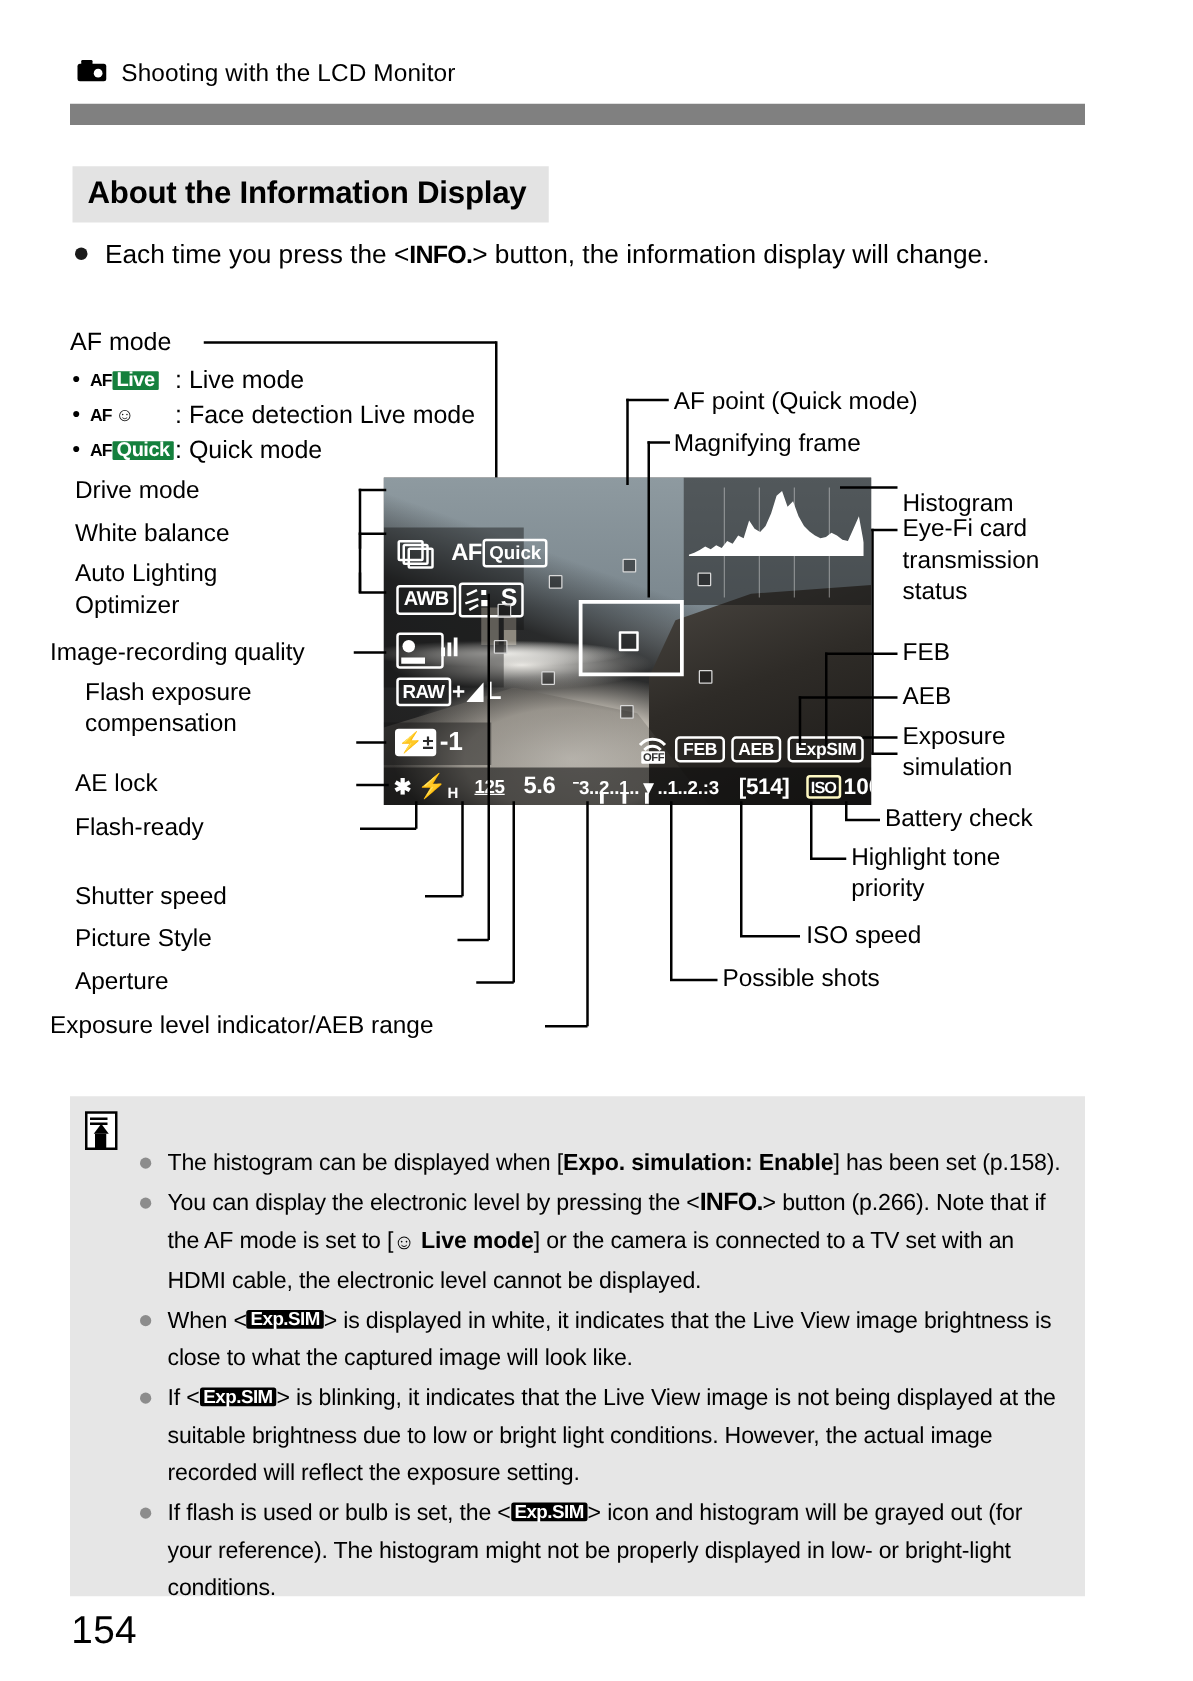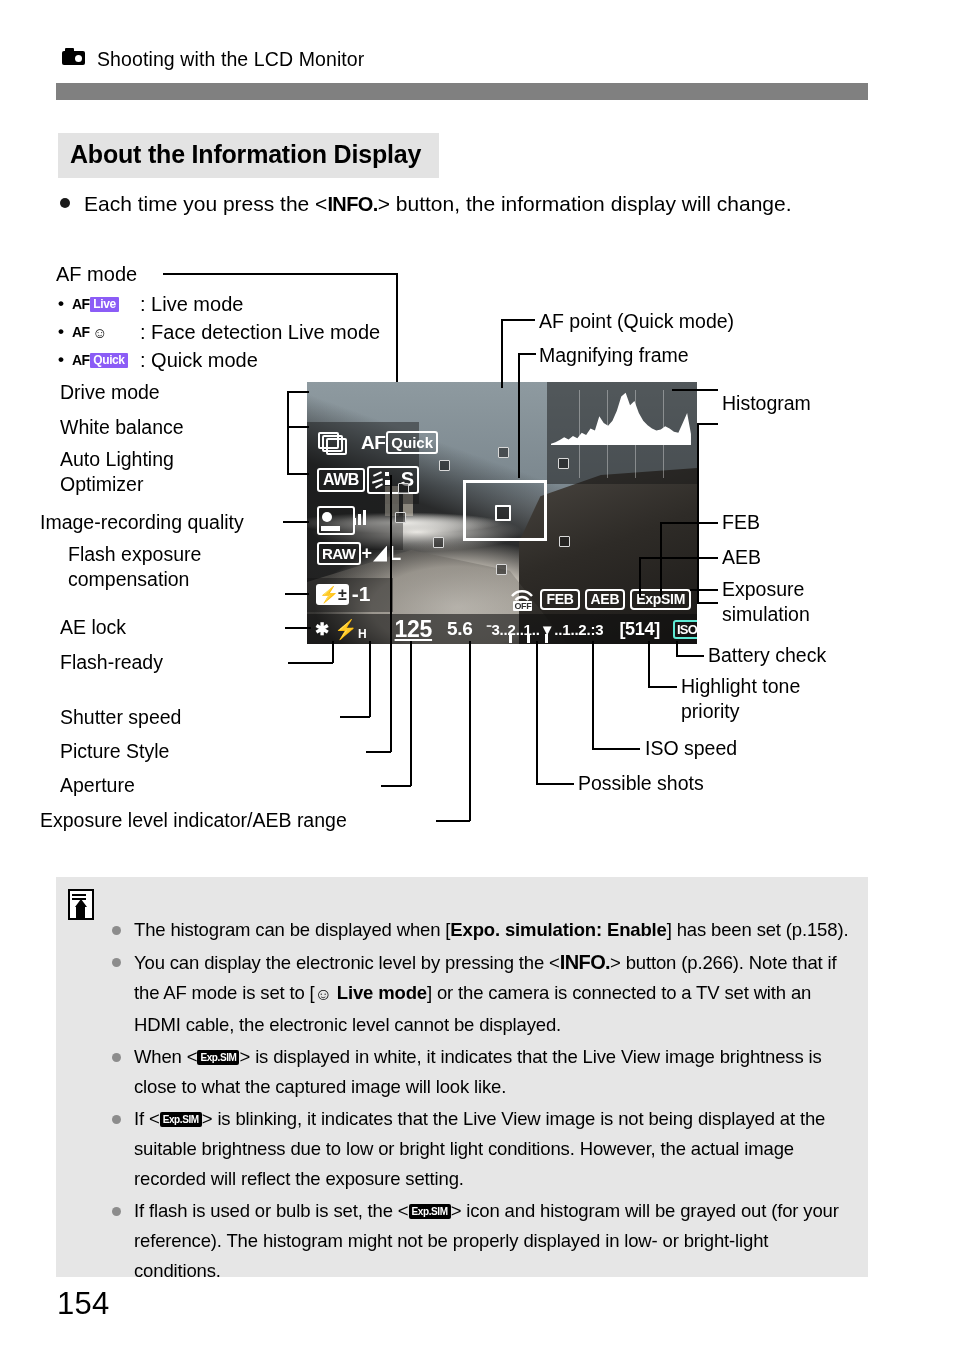--- a/index.html
+++ b/index.html
@@ -158,23 +158,23 @@
     align-items: center;
     font-family: "Liberation Sans", sans-serif;
   }
   .af-chip .af-pre {
     font-size: 14px;
     font-weight: bold;
     letter-spacing: -0.7px;
     margin-right: 1px;
   }
   .af-chip .af-badge {
-    background: #8b5cf6;
+    background: #15803d;
     color: #fff;
-    font-size: 12px;
+    font-size: 16px;
     font-weight: bold;
     padding: 1px 3px;
     letter-spacing: -0.4px;
     line-height: 13px;
     border-radius: 1px;
   }
   .af-chip .af-face {
     font-size: 15px;
     margin-left: 2px;
     line-height: 15px;
@@ -449,39 +449,39 @@
   #lcd .status {
     position: absolute;
     left: 0; bottom: 0;
     width: 390px; height: 30px;
     display: flex; align-items: center;
     color: #fff; font-weight: bold;
   }
   #lcd .status .ae { font-size: 17px; margin-left: 8px; }
   #lcd .status .flashrdy { font-size: 19px; margin-left: 5px; display:inline-flex; align-items:flex-end;}
   #lcd .status .flashrdy .h { font-size: 12px; margin-left:0px; }
-  #lcd .status .shutter { font-size: 23px; margin-left: 28px; letter-spacing:-0.3px;text-decoration:underline;}
+  #lcd .status .shutter { font-size: 15px; margin-left: 13px; letter-spacing:-0.3px;text-decoration:underline;}
   #lcd .status .aperture { font-size: 19px; margin-left: 15px; letter-spacing:-0.3px;}
   #lcd .status .expscale {
     position: relative;
     margin-left: 14px;
     font-size: 15px;
     letter-spacing: -0.2px;
   }
   #lcd .status .expscale .ticks {
     position: absolute; left: 22px; top: 15px;
     display: flex; gap: 15px;
   }
   #lcd .status .expscale .ticks i {
     width: 3px; height: 9px; background: #fff; display:block;
   }
   #lcd .status .shots { font-size: 18px; margin-left: 16px; letter-spacing:-0.3px;}
   #lcd .status .isoblk { font-size: 18px; margin-left: 13px; display:inline-flex; align-items:center;}
   #lcd .status .isoblk .isobox {
-    border: 2px solid #5eead4; border-radius: 3px;
+    border: 2px solid #fef9c3; border-radius: 3px;
     font-size: 13px; padding: 0px 2px; margin-right: 2px;
     letter-spacing: -0.7px; line-height: 15px;
   }
 
   
   #note-box {
     position: absolute;
     left: 56px;
     top: 877px;
     width: 812px;
@@ -534,21 +534,21 @@
   #note-list .note-item .txt {
     font-size: 18.5px;
     line-height: 30px;
     letter-spacing: -0.15px;
   }
   .b { font-weight: bold; }
   .expsim-chip {
     display: inline-block;
     background: #000;
     color: #fff;
-    font-size: 10px;
+    font-size: 15px;
     font-weight: bold;
     padding: 1px 3px;
     border-radius: 2px;
     letter-spacing: -0.4px;
     vertical-align: 2px;
     line-height: 13px;
   }
   .face-chip {
     font-size: 17px;
     vertical-align: -1px;
@@ -784,20 +784,21 @@
   <div class="ln h" style="left:381px; top:530px; width:30px;"></div>
   <div class="ln v" style="left:410px; top:386px; height:145px;"></div>
 
   <div class="lbl right" style="left:40px; top:553px; width:390px;">Exposure level indicator/AEB range</div>
   <div class="ln h" style="left:436px; top:565px; width:34px;"></div>
   <div class="ln v" style="left:469px; top:386px; height:180px;"></div>
 
   <div class="lbl" style="left:722px; top:136px;">Histogram</div>
   <div class="ln h" style="left:672px; top:134px; width:46px;"></div>
 
+  <div class="lbl multi" style="left:722px; top:156px; width:160px;">Eye-Fi card<br>transmission<br>status</div>
   <div class="ln h" style="left:697px; top:347px; width:21px;"></div>
   <div class="ln v" style="left:697px; top:168px; height:180px;"></div>
   <div class="ln h" style="left:697px; top:168px; width:21px;"></div>
 
   <div class="lbl" style="left:722px; top:255px;">FEB</div>
   <div class="ln h" style="left:660px; top:267px; width:58px;"></div>
   <div class="ln v" style="left:660px; top:267px; height:75px;"></div>
 
   <div class="lbl" style="left:722px; top:290px;">AEB</div>
   <div class="ln h" style="left:639px; top:302px; width:79px;"></div>

